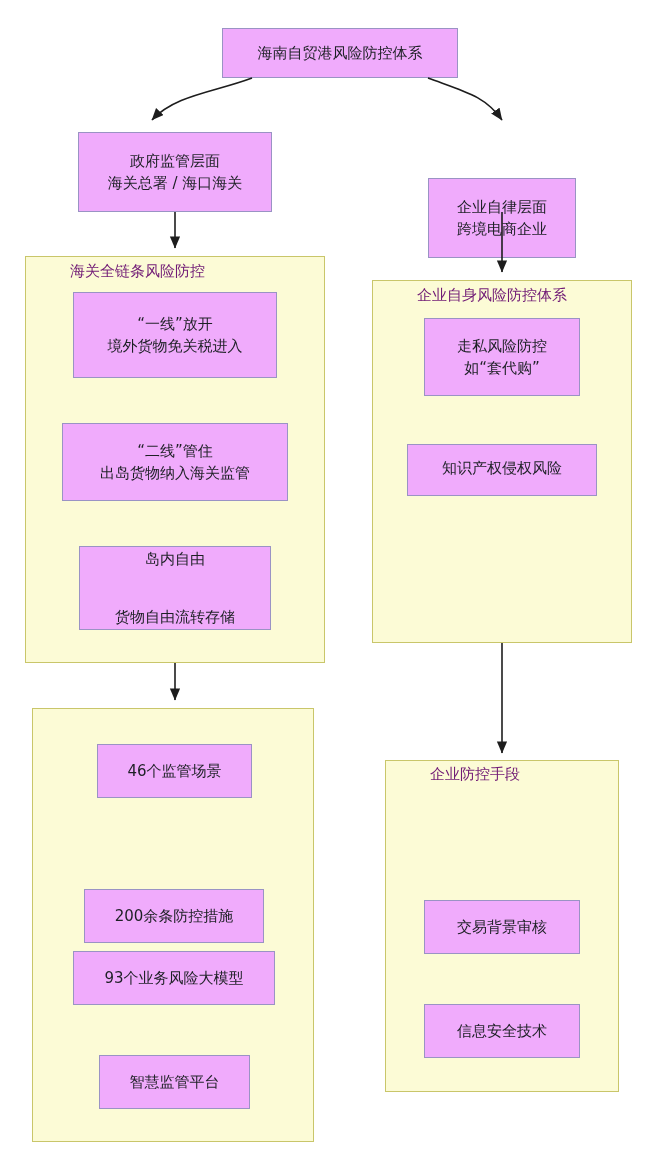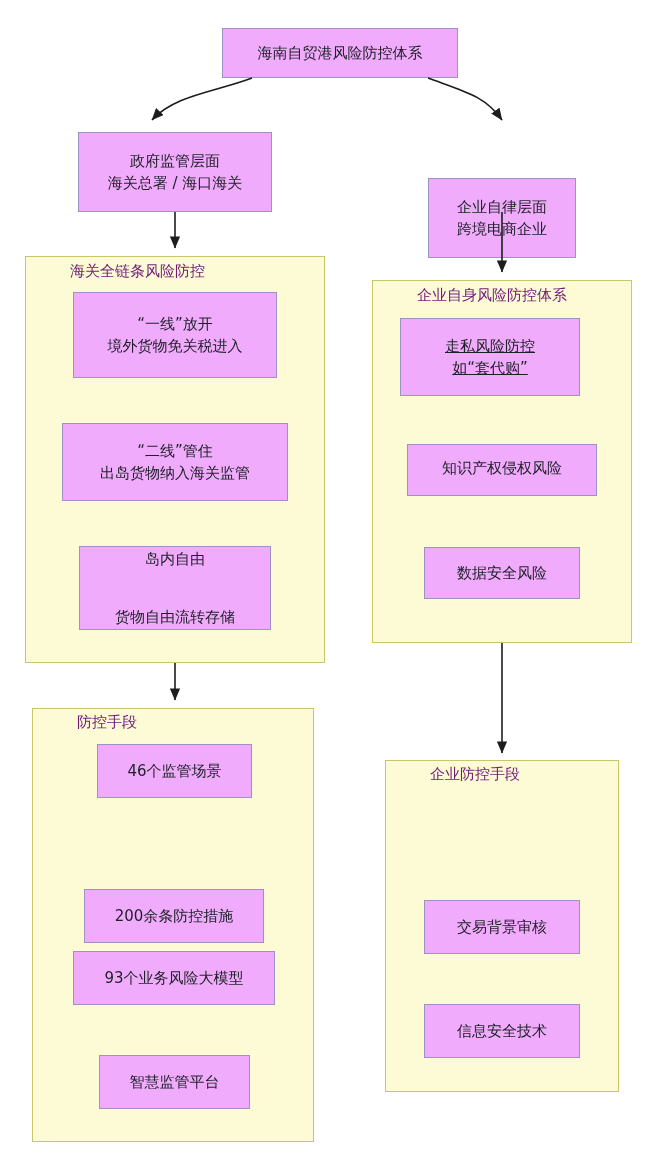--- a/index.html
+++ b/index.html
@@ -118,53 +118,49 @@
     <span>“一线”放开</span>
     <span class="line2">境外货物免关税进入</span>
   </div>
 
   <div class="node" style="left:79px; top:546px; width:192px; height:84px;gap:36px;">
     <span>岛内自由</span>
     <span class="line2">货物自由流转存储</span>
   </div>
 
   <div class="group" style="left:32px; top:708px; width:282px; height:434px;"></div>
-  <div class="group-title" style="left:32px; top:713px; width:282px;">防控手段</div>
 
   <div class="node" style="left:97px; top:744px; width:155px; height:54px;">
     <span>46个监管场景</span>
   </div>
 
   <div class="node" style="left:84px; top:848px; width:180px; height:54px;margin-top:41px;">
     <span>200余条防控措施</span>
   </div>
 
   <div class="node" style="left:73px; top:951px; width:202px; height:54px;">
     <span>93个业务风险大模型</span>
   </div>
 
   <div class="node" style="left:99px; top:1055px; width:151px; height:54px;">
     <span>智慧监管平台</span>
   </div>
 
   <div class="group" style="left:372px; top:280px; width:260px; height:363px;"></div>
   <div class="group-title" style="left:372px; top:286px; width:260px;">企业自身风险防控体系</div>
 
-  <div class="node" style="left:400px; top:318px; width:180px; height:78px;text-decoration:underline;">
+  <div class="node" style="left:424px; top:318px; width:156px; height:78px;">
     <span>走私风险防控</span>
     <span class="line2">如“套代购”</span>
   </div>
 
   <div class="node" style="left:407px; top:444px; width:190px; height:52px;font-family:Liberation Mono, monospace;">
     <span>知识产权侵权风险</span>
   </div>
 
-  <div class="node" style="left:424px; top:547px; width:156px; height:52px;">
-    <span>数据安全风险</span>
-  </div>
 
   <div class="group" style="left:385px; top:760px; width:234px; height:332px;"></div>
   <div class="group-title" style="left:385px; top:765px; width:234px;">企业防控手段</div>
 
 
   <div class="node" style="left:424px; top:900px; width:156px; height:54px;">
     <span>交易背景审核</span>
   </div>
 
   <div class="node" style="left:424px; top:1004px; width:156px; height:54px;">

